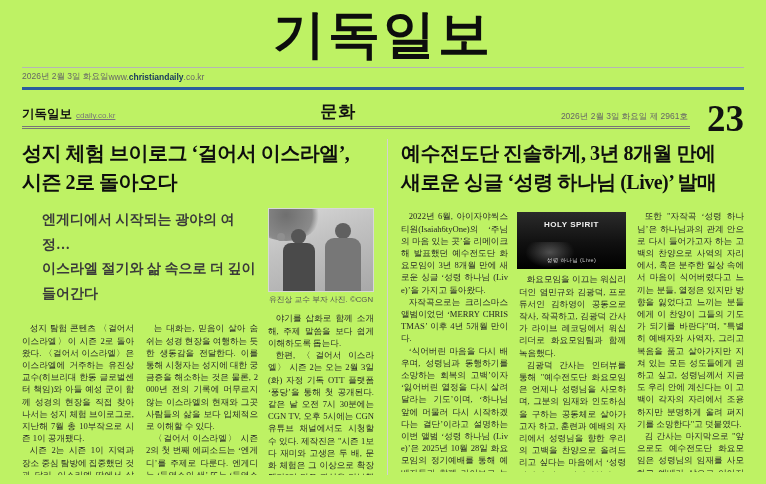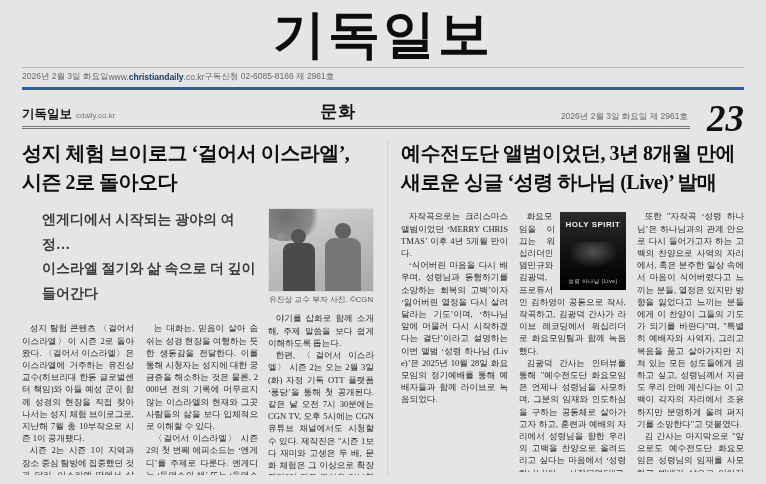--- a/index.html
+++ b/index.html
@@ -1,37 +1,37 @@
 <!DOCTYPE html>
 <html><head>
 <meta charset="utf-8">
 <style>
   html,body{margin:0;padding:0;background:#ffffff;}
-  .page{width:766px;height:484px;background:#e5e5e5;position:relative;overflow:hidden;
+  .page{width:766px;height:484px;background:#bef264;position:relative;overflow:hidden;
         font-family:"Liberation Serif","DejaVu Serif",serif;color:#222;}
   
   .masthead{padding-top:4px;text-align:center;}
   .masthead-title{font-size:52px;font-weight:900;letter-spacing:3px;color:#0d0d0d;line-height:1.18;}
   .rule-thin{margin:2px 22px 0;border-top:1px solid #b5b5b5;}
   .topbar{margin:0 22px;display:flex;justify-content:flex-start;align-items:center;
           font-family:"Liberation Sans","DejaVu Sans",sans-serif;font-size:8.5px;color:#666;
           padding:3px 0 4px;}
   .topbar .url-domain{font-weight:700;color:#15355e;}
   .rule-blue{margin:0 22px;height:3px;background:#2a5e9e;}
   
   .sectionbar-wrap{margin:9px 22px 0;position:relative;height:30px;}
   .sectionbar{display:flex;justify-content:space-between;align-items:flex-end;height:24px;
               padding-right:56px;}
   .brand{font-size:12.5px;font-weight:700;color:#111;}
-  .brand-site{font-family:"Liberation Sans","DejaVu Sans",sans-serif;font-size:8px;color:#777;margin-left:4px;font-weight:400;}
+  .brand-site{font-family:"Liberation Sans","DejaVu Sans",sans-serif;font-size:8px;color:#777;margin-left:4px;font-weight:400;text-decoration:underline;}
   .section-title{font-size:17px;font-weight:700;color:#111;letter-spacing:1px;}
   .section-date{font-family:"Liberation Sans","DejaVu Sans",sans-serif;font-size:8.5px;color:#666;}
   .section-rule{position:absolute;left:0;bottom:0;width:calc(100% - 54px);height:3px;
                 border-top:1px solid #777;border-bottom:1px solid #777;box-sizing:border-box;}
-  .page-num{position:absolute;right:0;bottom:-8px;font-size:37px;font-weight:700;color:#111;line-height:1;font-style:italic;}
+  .page-num{position:absolute;right:0;bottom:-8px;font-size:37px;font-weight:700;color:#111;line-height:1;}
   
   .content{margin:10px 22px 0;display:flex;height:336px;overflow:hidden;}
   .article-left{width:352px;flex:none;}
   .v-divider{width:1px;background:#d2d2d2;margin:0 13px;flex:none;}
   .article-right{flex:1;min-width:0;}
   .headline{font-size:20px;font-weight:700;text-align:left;line-height:1.45;color:#0e0e0e;letter-spacing:-0.5px;}
   
   .left-after{display:flex;gap:10px;margin-top:11px;}
   .left-main{flex:1;min-width:0;}
   .subtitle{font-size:14px;font-weight:700;color:#3a3a3a;line-height:1.75;padding-left:20px;margin-bottom:16px;}
@@ -46,43 +46,42 @@
                   background:radial-gradient(circle,#6f6f6f 0%,#8a8a8a 60%,transparent 75%);}
   .photo .p1-head{position:absolute;left:22px;top:20px;width:15px;height:15px;border-radius:50%;background:#555;}
   .photo .p1-body{position:absolute;left:14px;top:34px;width:32px;height:50px;border-radius:8px 8px 0 0;background:#4a4a4a;}
   .photo .p1-hand{position:absolute;left:8px;top:24px;width:8px;height:8px;border-radius:50%;background:#8f8f8f;}
   .photo .p2-head{position:absolute;left:66px;top:14px;width:16px;height:16px;border-radius:50%;background:#606060;}
   .photo .p2-body{position:absolute;left:56px;top:29px;width:36px;height:55px;border-radius:9px 9px 0 0;background:#777;}
   .caption{font-family:"Liberation Sans","DejaVu Sans",sans-serif;font-size:7.8px;color:#555;
            margin:3px 0 7px;text-align:center;text-indent:0;line-height:1.3;}
   
   .right-body{display:flex;gap:11px;margin-top:13px;height:262px;overflow:hidden;}
-  .album{float:right;width:66px;height:78px;margin:2px 0 4px 5px;position:relative;overflow:hidden;
-         background:linear-gradient(180deg,#2b2b2b 0%,#101010 55%,#000 100%);}
+  .album{float:right;width:66px;height:57px;margin:2px 0 4px 5px;position:relative;overflow:hidden;
+         background:linear-gradient(180deg,#2b2b2b 0%,#101010 55%,#000 100%);padding-left:43px;}
   .album:after{content:"";position:absolute;left:8px;top:30px;width:50px;height:26px;
                background:radial-gradient(ellipse at 50% 40%,rgba(255,255,255,0.28),transparent 70%);}
   .album-title{position:absolute;top:7px;left:0;right:0;text-align:center;color:#f0f0f0;
                font-family:"Liberation Sans","DejaVu Sans",sans-serif;font-weight:700;font-size:8px;letter-spacing:0.5px;}
   .album-sub{position:absolute;bottom:5px;left:0;right:0;text-align:center;color:#cfcfcf;
              font-family:"Liberation Sans","DejaVu Sans",sans-serif;font-size:5.5px;letter-spacing:0.4px;}
 </style>
 </head>
 <body>
 
 <div class="page">
 
   <div class="masthead">
     <div class="masthead-title">기독일보</div>
   </div>
   <div class="rule-thin"></div>
 
   <div class="topbar">
     <span>2026년 2월 3일 화요일</span>
     <span><span>www.</span><span class="url-domain">christiandaily</span><span>.co.kr</span></span>
-    <span>구독신청 02-6085-8166 제 2961호</span>
   </div>
   <div class="rule-blue"></div>
 
   <div class="sectionbar-wrap">
     <div class="sectionbar">
       <span class="brand"><span>기독일보</span><span class="brand-site">cdaily.co.kr</span></span>
       <span class="section-title">문화</span>
       <span class="section-date">2026년 2월 3일 화요일 제 2961호</span>
     </div>
     <div class="section-rule"></div>
@@ -129,25 +128,26 @@
           <p>한편, 〈걸어서 이스라엘〉 시즌 2는 오는 2월 3일(화) 자정 기독 OTT 플랫폼 ‘퐁당’을 통해 첫 공개된다. 같은 날 오전 7시 30분에는 CGN TV, 오후 5시에는 CGN 유튜브 채널에서도 시청할 수 있다. 제작진은 "시즌 1보다 재미와 고생은 두 배, 문화 체험은 그 이상으로 확장됐다"며 많은 관심을 당부했다.</p>
 
         </div>
       </div>
     </div>
 
     <div class="v-divider"></div>
 
     <div class="article-right">
       <div class="headline">
-        <div>예수전도단 앨범이었던, 3년 8개월 만에</div>
+        <div>예수전도단 진솔하게, 3년 8개월 만에</div>
         <div>새로운 싱글 ‘성령 하나님 (Live)’ 발매</div>
       </div>
       <div class="right-body">
         <div class="bodycol">
+          <p>2022년 6월, 아이자야씩스티원(Isaiah6tyOne)의 ‘주님의 마음 있는 곳’을 리메이크해 발표했던 예수전도단 화요모임이 3년 8개월 만에 새로운 싱글 ‘성령 하나님 (Live)’을 가지고 돌아왔다.</p>
           <p>자작곡으로는 크리스마스 앨범이었던 ‘MERRY CHRISTMAS’ 이후 4년 5개월 만이다.</p>
           <p>‘식어버린 마음을 다시 배우며, 성령님과 동행하기를 소망하는 회복의 고백’이자 ‘잃어버린 열정을 다시 살려 달라는 기도’이며, ‘하나님 앞에 머물러 다시 시작하겠다는 결단’이라고 설명하는 이번 앨범 ‘성령 하나님 (Live)’은 2025년 10월 28일 화요모임의 정기예배를 통해 예배자들과 함께 라이브로 녹음되었다.</p>
 
         </div>
         <div class="bodycol">
           <div class="album">
             <div class="album-title">HOLY SPIRIT</div>
             <div class="album-sub">성령 하나님 (Live)</div>
           </div>
           <p>화요모임을 이끄는 워십리더인 염민규와 김광덕, 프로듀서인 김하영이 공동으로 작사, 작곡하고, 김광덕 간사가 라이브 레코딩에서 워십리더로 화요모임팀과 함께 녹음했다.</p>

